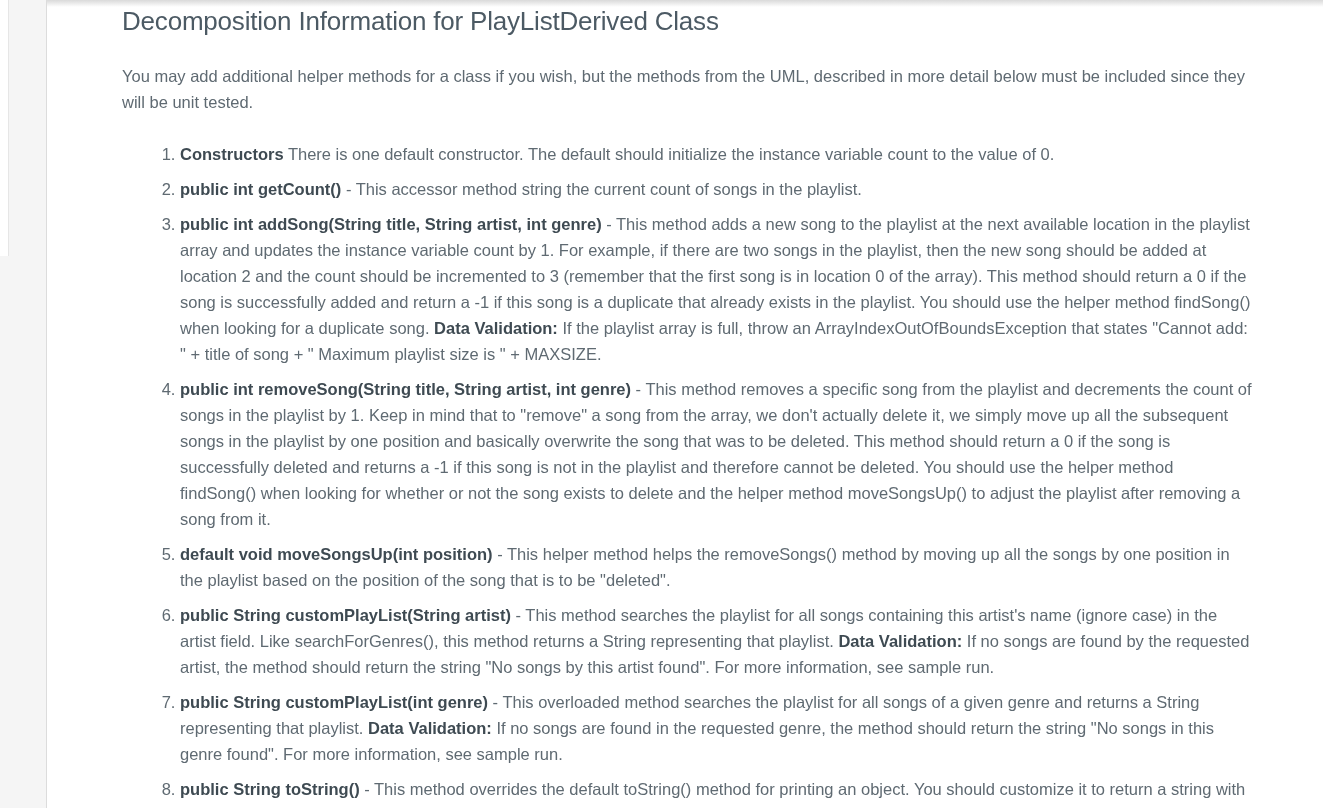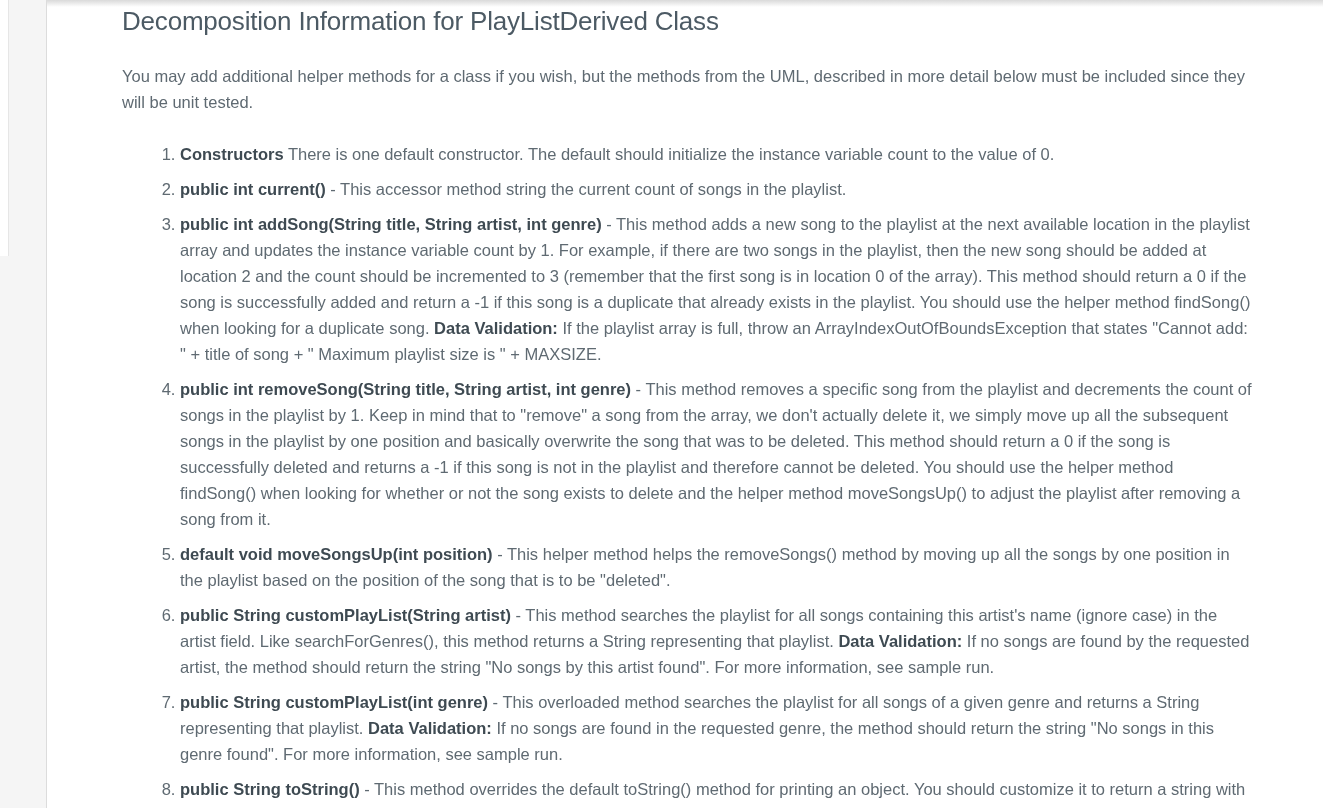--- a/index.html
+++ b/index.html
@@ -89,21 +89,21 @@
 <div class="page">
   <div class="left-rail">
     <div class="scroll-thumb"></div>
   </div>
   <div class="content">
     <div class="top-shade"></div>
     <h1 class="page-title">Decomposition Information for PlayListDerived Class</h1>
     <p class="intro">You may add additional helper methods for a class if you wish, but the methods from the UML, described in more detail below must be included since they will be unit tested.</p>
     <ol class="method-list" id="method-list">
         <li><strong>Constructors</strong><span> There is one default constructor. The default should initialize the instance variable count to the value of 0.</span></li>
-        <li><strong>public int current()</strong><span> - This accessor method string the current count of songs in the playlist.</span></li>
+        <li><strong>public int getCount()</strong><span> - This accessor method string the current count of songs in the playlist.</span></li>
         <li><strong>public int addSong(String title, String artist, int genre)</strong><span> - This method adds a new song to the playlist at the next available location in the playlist array and updates the instance variable count by 1. For example, if there are two songs in the playlist, then the new song should be added at location 2 and the count should be incremented to 3 (remember that the first song is in location 0 of the array). This method should return a 0 if the song is successfully added and return a -1 if this song is a duplicate that already exists in the playlist. You should use the helper method findSong() when looking for a duplicate song. </span><strong>Data Validation:</strong><span> If the playlist array is full, throw an ArrayIndexOutOfBoundsException that states "Cannot add: " + title of song + " Maximum playlist size is " + MAXSIZE.</span></li>
         <li><strong>public int removeSong(String title, String artist, int genre)</strong><span> - This method removes a specific song from the playlist and decrements the count of songs in the playlist by 1. Keep in mind that to "remove" a song from the array, we don't actually delete it, we simply move up all the subsequent songs in the playlist by one position and basically overwrite the song that was to be deleted. This method should return a 0 if the song is successfully deleted and returns a -1 if this song is not in the playlist and therefore cannot be deleted. You should use the helper method findSong() when looking for whether or not the song exists to delete and the helper method moveSongsUp() to adjust the playlist after removing a song from it.</span></li>
         <li><strong>default void moveSongsUp(int position)</strong><span> - This helper method helps the removeSongs() method by moving up all the songs by one position in the playlist based on the position of the song that is to be "deleted".</span></li>
         <li><strong>public String customPlayList(String artist)</strong><span> - This method searches the playlist for all songs containing this artist's name (ignore case) in the artist field. Like searchForGenres(), this method returns a String representing that playlist. </span><strong>Data Validation:</strong><span> If no songs are found by the requested artist, the method should return the string "No songs by this artist found". For more information, see sample run.</span></li>
         <li><strong>public String customPlayList(int genre)</strong><span> - This overloaded method searches the playlist for all songs of a given genre and returns a String representing that playlist. </span><strong>Data Validation:</strong><span> If no songs are found in the requested genre, the method should return the string "No songs in this genre found". For more information, see sample run.</span></li>
         <li><strong>public String toString()</strong><span> - This method overrides the default toString() method for printing an object. You should customize it to return a string with the appropriate information for a complete playlist by repeatedly calling the base class toString() method. Specifically, it should return a string suitable for printing in the following form (see sample run for more examples):</span></li>
       </ol>
   </div>
 </div>
 

